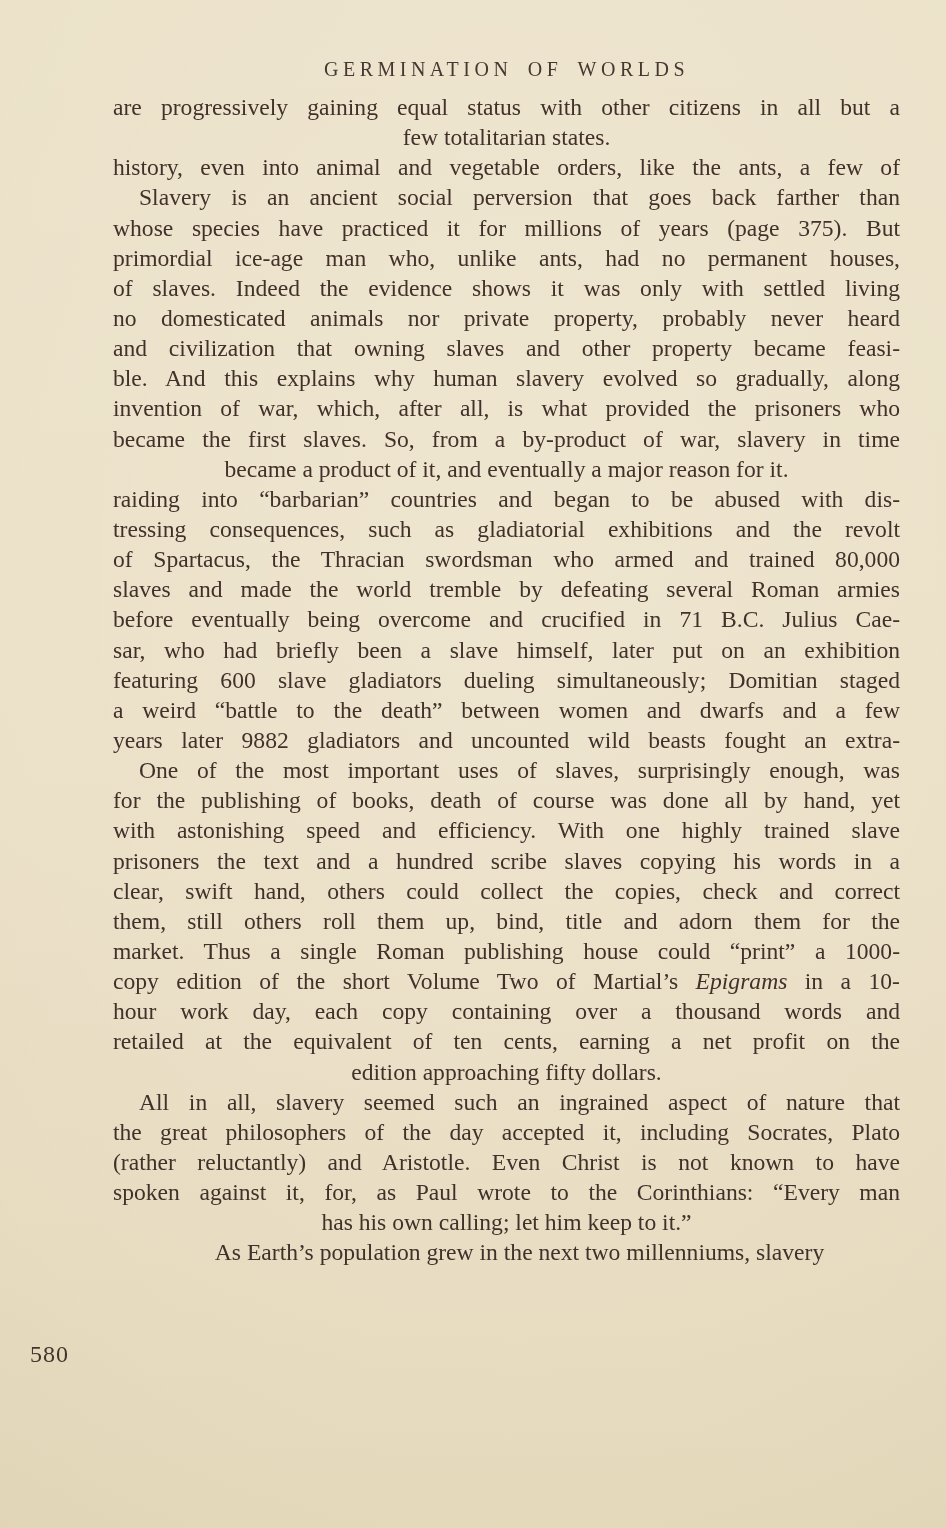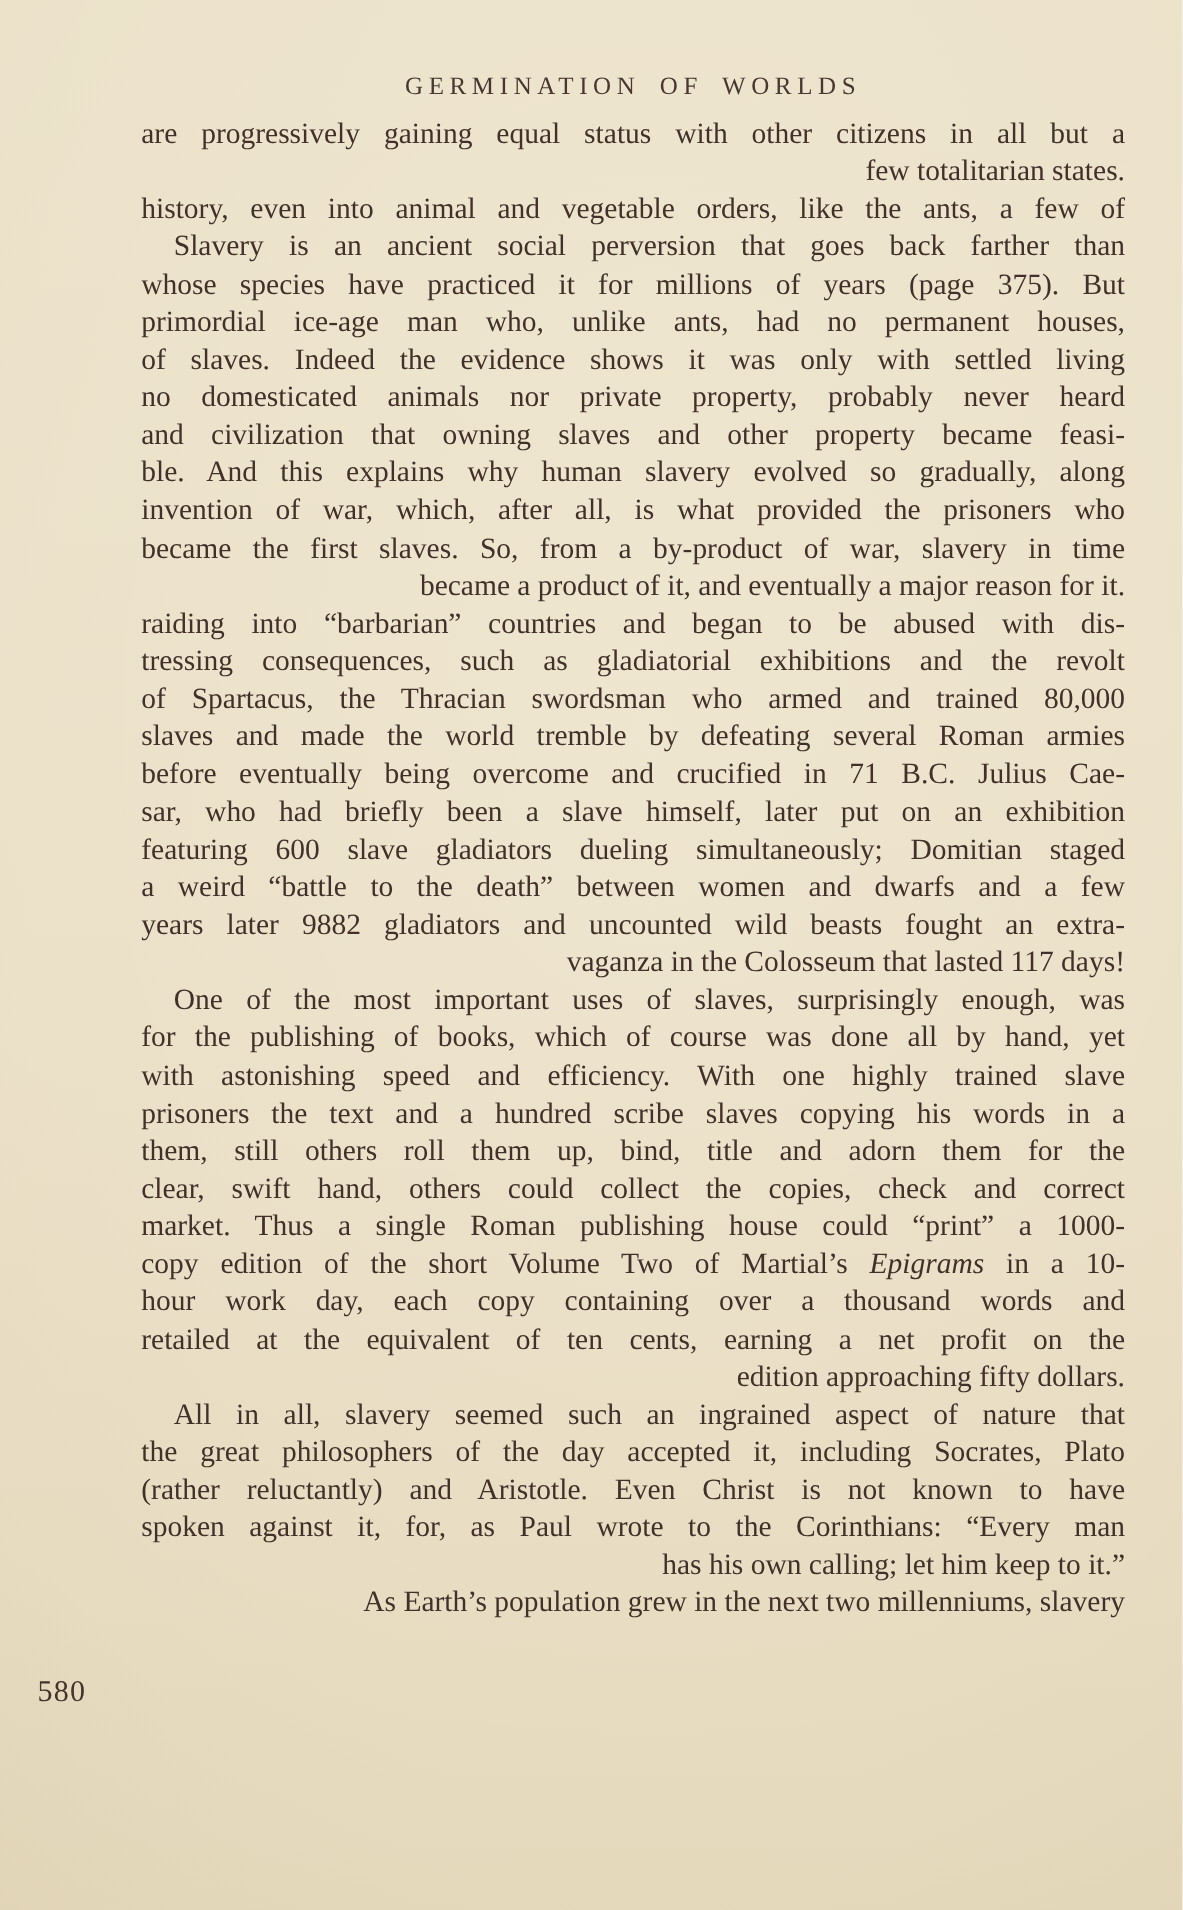--- a/index.html
+++ b/index.html
@@ -34,21 +34,21 @@
     top: 92px;
     left: 113px;
     width: 787px;
     font-size: 23.6px;
     line-height: 30.15px;
   }
   .para { margin: 0; }
   .line {
     height: 30.15px;
     overflow: hidden;
-    text-align: right;
+    text-align: center;
   }
   .line.just {
     text-align: justify;
     text-align-last: justify;
   }
   .line.indent {
     padding-left: 26px;
   }
   .line i {
     font-style: italic;
@@ -91,29 +91,28 @@
       <div class="para">
         <div class="line just"><span>raiding into “barbarian” countries and began to be abused with dis-</span></div>
         <div class="line just"><span>tressing consequences, such as gladiatorial exhibitions and the revolt</span></div>
         <div class="line just"><span>of Spartacus, the Thracian swordsman who armed and trained 80,000</span></div>
         <div class="line just"><span>slaves and made the world tremble by defeating several Roman armies</span></div>
         <div class="line just"><span>before eventually being overcome and crucified in 71 B.C.  Julius Cae-</span></div>
         <div class="line just"><span>sar, who had briefly been a slave himself, later put on an exhibition</span></div>
         <div class="line just"><span>featuring 600 slave gladiators dueling simultaneously; Domitian staged</span></div>
         <div class="line just"><span>a weird “battle to the death” between women and dwarfs and a few</span></div>
         <div class="line just"><span>years later 9882 gladiators and uncounted wild beasts fought an extra-</span></div>
-        <div class="line"><span>vaganza in the Colosseum that lasted 117 days!</span></div>
       </div>
       <div class="para">
         <div class="line indent just"><span>One of the most important uses of slaves, surprisingly enough, was</span></div>
-        <div class="line just"><span>for the publishing of books, which of course was done all by hand, yet</span></div>
+        <div class="line just"><span>for the publishing of books, death of course was done all by hand, yet</span></div>
         <div class="line just"><span>with astonishing speed and efficiency.  With one highly trained slave</span></div>
         <div class="line just"><span>prisoners the text and a hundred scribe slaves copying his words in a</span></div>
+        <div class="line just"><span>clear, swift hand, others could collect the copies, check and correct</span></div>
         <div class="line just"><span>them, still others roll them up, bind, title and adorn them for the</span></div>
-        <div class="line just"><span>clear, swift hand, others could collect the copies, check and correct</span></div>
         <div class="line just"><span>market.  Thus a single Roman publishing house could “print” a 1000-</span></div>
         <div class="line just"><span>copy edition of the short Volume Two of Martial’s </span><i>Epigrams</i><span> in a 10-</span></div>
         <div class="line just"><span>hour work day, each copy containing over a thousand words and</span></div>
         <div class="line just"><span>retailed at the equivalent of ten cents, earning a net profit on the</span></div>
         <div class="line"><span>edition approaching fifty dollars.</span></div>
       </div>
       <div class="para">
         <div class="line indent just"><span>All in all, slavery seemed such an ingrained aspect of nature that</span></div>
         <div class="line just"><span>the great philosophers of the day accepted it, including Socrates, Plato</span></div>
         <div class="line just"><span>(rather reluctantly) and Aristotle.  Even Christ is not known to have</span></div>

